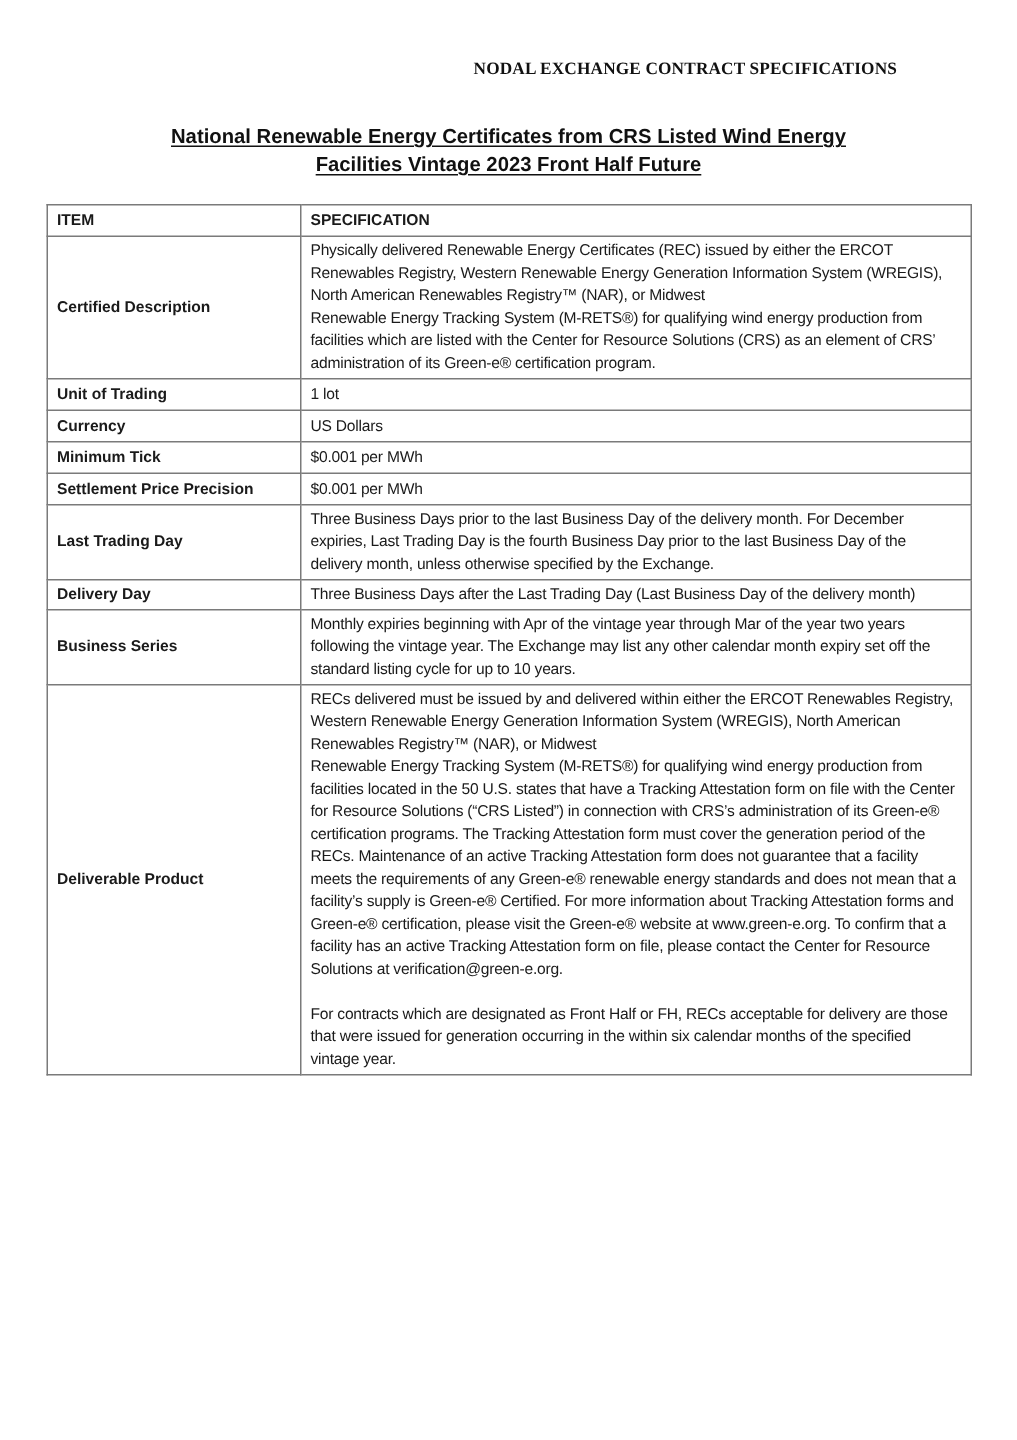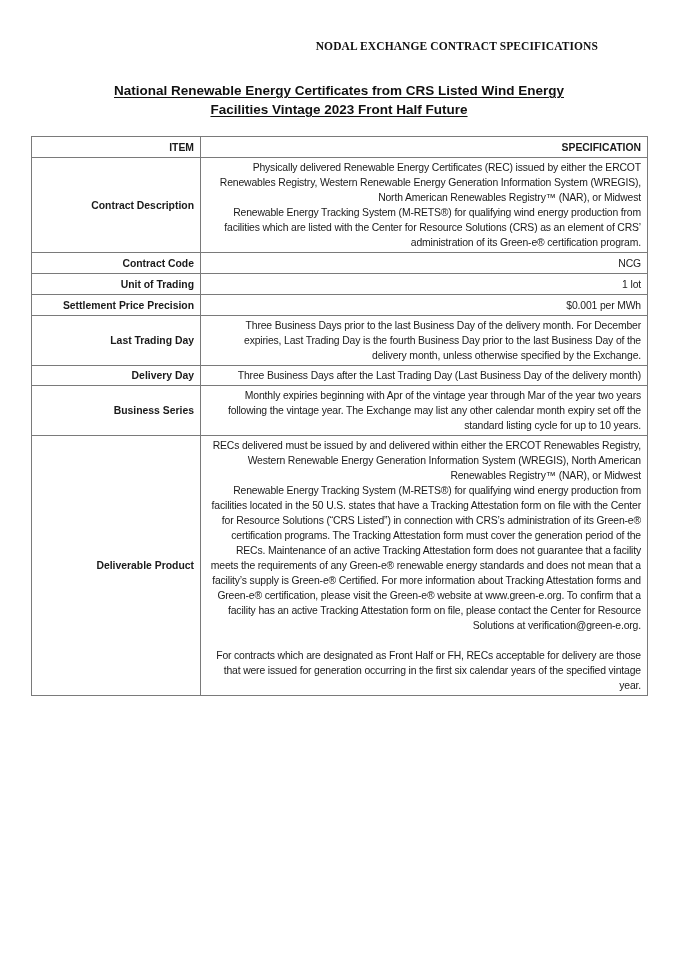--- a/index.html
+++ b/index.html
@@ -1,21 +1,21 @@
 <!DOCTYPE html>
 <html><head>
 <meta charset="utf-8">
 <style>
   html, body { margin: 0; padding: 0; background: #ffffff; }
   body { width: 678px; height: 960px; position: relative; overflow: hidden; font-family: "Liberation Sans", sans-serif; color: #1a1a1a; }
   .doc-header { position: absolute; top: 40px; right: 80px; font-family: "Liberation Serif", serif; font-weight: bold; font-size: 11.5px; letter-spacing: 0.1px; color: #111; }
   .doc-title { position: absolute; top: 81px; left: 0; width: 678px; text-align: center; font-family: "Liberation Sans", sans-serif; font-weight: bold; font-size: 13.5px; line-height: 19px; color: #111; }
   .doc-title span { text-decoration: underline; text-underline-offset: 2px; }
   table.spec { position: absolute; top: 136px; left: 31px; width: 616px; border-collapse: collapse; font-size: 10.4px; line-height: 15px; table-layout: fixed; }
-  table.spec td, table.spec th { border: 1px solid #7a7a7a; padding: 2px 6px 2px 6px; vertical-align: middle; text-align: right; }
+  table.spec td, table.spec th { border: 1px solid #7a7a7a; padding: 2px 6px 2px 6px; vertical-align: middle; text-align: left; }
   table.spec col.c1 { width: 169px; }
   table.spec col.c2 { width: 447px; }
   th { font-weight: bold; height: 16px; }
   td.item { font-weight: bold; }
   tr.single td { height: 16px; }
   td.spec-cell { letter-spacing: -0.15px; }
   .para { display: block; }
   .gap { display: block; height: 15px; }
 </style>
 </head>
@@ -34,36 +34,42 @@
       <col class="c2">
     </colgroup>
   <thead>
     <tr>
       <th>ITEM</th>
       <th>SPECIFICATION</th>
     </tr>
   </thead>
   <tbody id="spec-body">
       <tr>
-        <td class="item">Contract Description</td>
+        <td class="item">Certified Description</td>
         <td class="spec-cell">
           <span class="para">Physically delivered Renewable Energy Certificates (REC) issued by either the ERCOT Renewables Registry, Western Renewable Energy Generation Information System (WREGIS), North American Renewables Registry™ (NAR), or Midwest</span>
           <span class="para">Renewable Energy Tracking System (M-RETS®) for qualifying wind energy production from facilities which are listed with the Center for Resource Solutions (CRS) as an element of CRS’ administration of its Green-e® certification program.</span>
         </td>
       </tr>
       <tr class="single">
-        <td class="item">Contract Code</td>
+        <td class="item">Unit of Trading</td>
         <td class="spec-cell">
-          <span class="para">NCG</span>
+          <span class="para">1 lot</span>
         </td>
       </tr>
       <tr class="single">
-        <td class="item">Unit of Trading</td>
+        <td class="item">Currency</td>
         <td class="spec-cell">
-          <span class="para">1 lot</span>
+          <span class="para">US Dollars</span>
+        </td>
+      </tr>
+      <tr class="single">
+        <td class="item">Minimum Tick</td>
+        <td class="spec-cell">
+          <span class="para">$0.001 per MWh</span>
         </td>
       </tr>
       <tr class="single">
         <td class="item">Settlement Price Precision</td>
         <td class="spec-cell">
           <span class="para">$0.001 per MWh</span>
         </td>
       </tr>
       <tr>
         <td class="item">Last Trading Day</td>
@@ -82,17 +88,17 @@
         <td class="spec-cell">
           <span class="para">Monthly expiries beginning with Apr of the vintage year through Mar of the year two years following the vintage year. The Exchange may list any other calendar month expiry set off the standard listing cycle for up to 10 years.</span>
         </td>
       </tr>
       <tr>
         <td class="item">Deliverable Product</td>
         <td class="spec-cell">
           <span class="para">RECs delivered must be issued by and delivered within either the ERCOT Renewables Registry, Western Renewable Energy Generation Information System (WREGIS), North American Renewables Registry™ (NAR), or Midwest</span>
           <span class="para">Renewable Energy Tracking System (M-RETS®) for qualifying wind energy production from facilities located in the 50 U.S. states that have a Tracking Attestation form on file with the Center for Resource Solutions (“CRS Listed”) in connection with CRS’s administration of its Green-e® certification programs. The Tracking Attestation form must cover the generation period of the RECs. Maintenance of an active Tracking Attestation form does not guarantee that a facility meets the requirements of any Green-e® renewable energy standards and does not mean that a facility’s supply is Green-e® Certified.  For more information about Tracking Attestation forms and Green-e® certification, please visit the Green-e® website at www.green-e.org. To confirm that a facility has an active Tracking Attestation form on file, please contact the Center for Resource Solutions at verification@green-e.org.</span>
           <span class="gap"></span>
-          <span class="para">For contracts which are designated as Front Half or FH, RECs acceptable for delivery are those that were issued for generation occurring in the first six calendar years of the specified vintage year.</span>
+          <span class="para">For contracts which are designated as Front Half or FH, RECs acceptable for delivery are those that were issued for generation occurring in the within six calendar months of the specified vintage year.</span>
         </td>
       </tr>
     </tbody>
 </table>
 
 </body></html>

